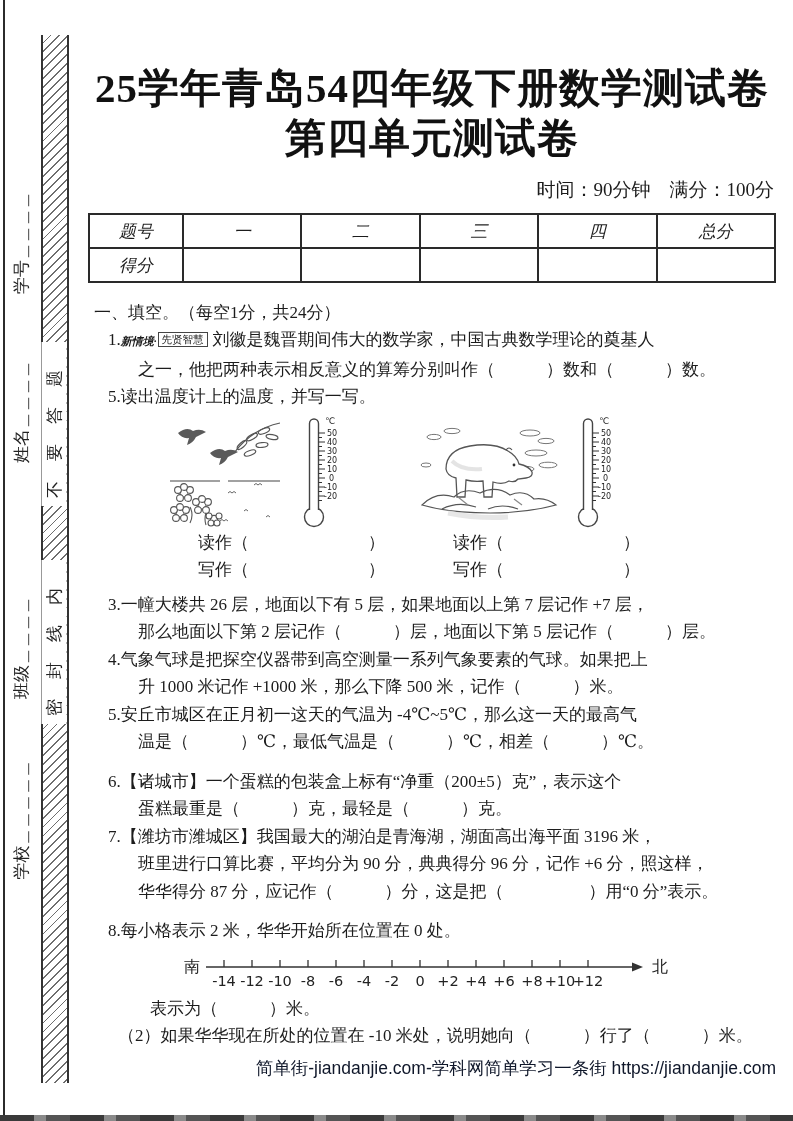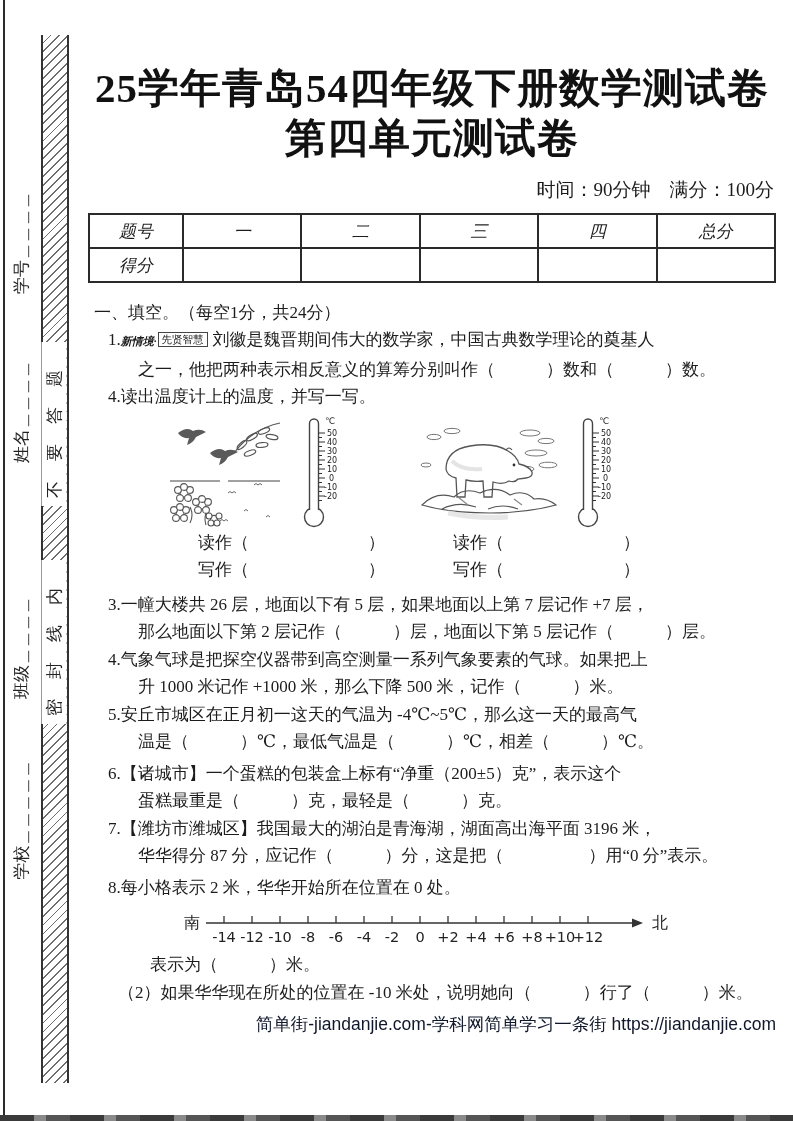--- a/index.html
+++ b/index.html
@@ -26,21 +26,21 @@
   .meta{text-align:right;font-size:19px;line-height:26px;margin-top:14px;padding-right:2px;}
   table.score{width:100%;border-collapse:collapse;margin-top:10px;table-layout:fixed;font-style:italic;}
   table.score td{border:2px solid #2a2a2a;height:32px;text-align:center;font-size:17px;padding:0;}
   table.score td.first{width:92px;}
   .heading{margin-top:16px;font-size:17px;line-height:27px;padding-left:6px;}
   .line{font-size:17px;line-height:27.5px;white-space:nowrap;}
   .i1{padding-left:20px;}   
   .i2{padding-left:50px;}   
   .i3{padding-left:30px;}   
   .i4{padding-left:62px;}   
-  .mt6{margin-top:6px;} .mt4{margin-top:4px;}
+  .mt6{margin-top:6px;} .mt4{margin-top:12px;}
   .badge-prefix{font-weight:700;font-style:italic;font-size:11px;letter-spacing:0;}
   .badge-box{display:inline-block;border:1px solid #444;font-size:10.5px;line-height:13px;
          padding:0 3px;margin:0 5px 0 1px;vertical-align:2px;}
   .fig-row{position:relative;height:118px;margin-top:2px;}
   .fig{position:absolute;}
   .rw-row{position:relative;height:27px;font-size:17px;}
   .rw-left{position:absolute;left:110px;}
   .rw-right{position:absolute;left:365px;}
   .nl-wrap{margin:4px 0 0 92px;height:46px;}
   .footer{margin-top:6px;padding-left:40px;color:#0f172a;font-size:17.5px;
@@ -92,21 +92,21 @@
     </tbody>
       </table>
 
     <div class="heading">一、填空。（每空1分，共24分）</div>
 
     <div class="line i1">
       <span>1.</span><span class="badge-prefix">新情境·</span><span class="badge-box">先贤智慧</span><span>刘徽是魏晋期间伟大的数学家，中国古典数学理论的奠基人</span>
     </div>
     <div class="line i2">之一，他把两种表示相反意义的算筹分别叫作（　　　）数和（　　　）数。</div>
 
-    <div class="line i1">4.读出温度计上的温度，并写一写。</div>
+    <div class="line i1">5.读出温度计上的温度，并写一写。</div>
 
     <div class="fig-row">
 
       <svg class="fig" style="left:80px;top:6px" width="118" height="112" viewBox="0 0 118 112">
         <g stroke="#555" fill="none" stroke-width="1.2">
           <path d="M112,4 Q84,10 66,34"></path>
           <ellipse cx="96" cy="12" rx="6" ry="2.4" transform="rotate(-22 96 12)"></ellipse>
           <ellipse cx="84" cy="18" rx="6" ry="2.4" transform="rotate(-30 84 18)"></ellipse>
           <ellipse cx="74" cy="26" rx="6" ry="2.4" transform="rotate(-42 74 26)"></ellipse>
           <ellipse cx="104" cy="18" rx="6" ry="2.4" transform="rotate(10 104 18)"></ellipse>
@@ -268,20 +268,21 @@
     <div class="line i1">4.气象气球是把探空仪器带到高空测量一系列气象要素的气球。如果把上</div>
     <div class="line i2">升 1000 米记作 +1000 米，那么下降 500 米，记作（　　　）米。</div>
 
     <div class="line i1">5.安丘市城区在正月初一这天的气温为 -4℃~5℃，那么这一天的最高气</div>
     <div class="line i2">温是（　　　）℃，最低气温是（　　　）℃，相差（　　　）℃。</div>
 
     <div class="line i1 mt4">6.【诸城市】一个蛋糕的包装盒上标有“净重（200±5）克”，表示这个</div>
     <div class="line i2">蛋糕最重是（　　　）克，最轻是（　　　）克。</div>
 
     <div class="line i1">7.【潍坊市潍城区】我国最大的湖泊是青海湖，湖面高出海平面 3196 米，</div>
+    <div class="line i2">班里进行口算比赛，平均分为 90 分，典典得分 96 分，记作 +6 分，照这样，</div>
     <div class="line i2">华华得分 87 分，应记作（　　　）分，这是把（　　　　　）用“0 分”表示。</div>
 
     <div class="line i1 mt4">8.每小格表示 2 米，华华开始所在位置在 0 处。</div>
 
     <div class="nl-wrap">
       <svg width="500" height="46" viewBox="0 0 500 46">
         <text x="12" y="23" font-size="16" text-anchor="middle" class="cn">南</text>
         <line x1="26" y1="18" x2="452" y2="18" stroke="#333" stroke-width="1.5"></line>
         <polygon points="452,13.5 463,18 452,22.5" fill="#333"></polygon>
         <g stroke="#333" stroke-width="1.3">

